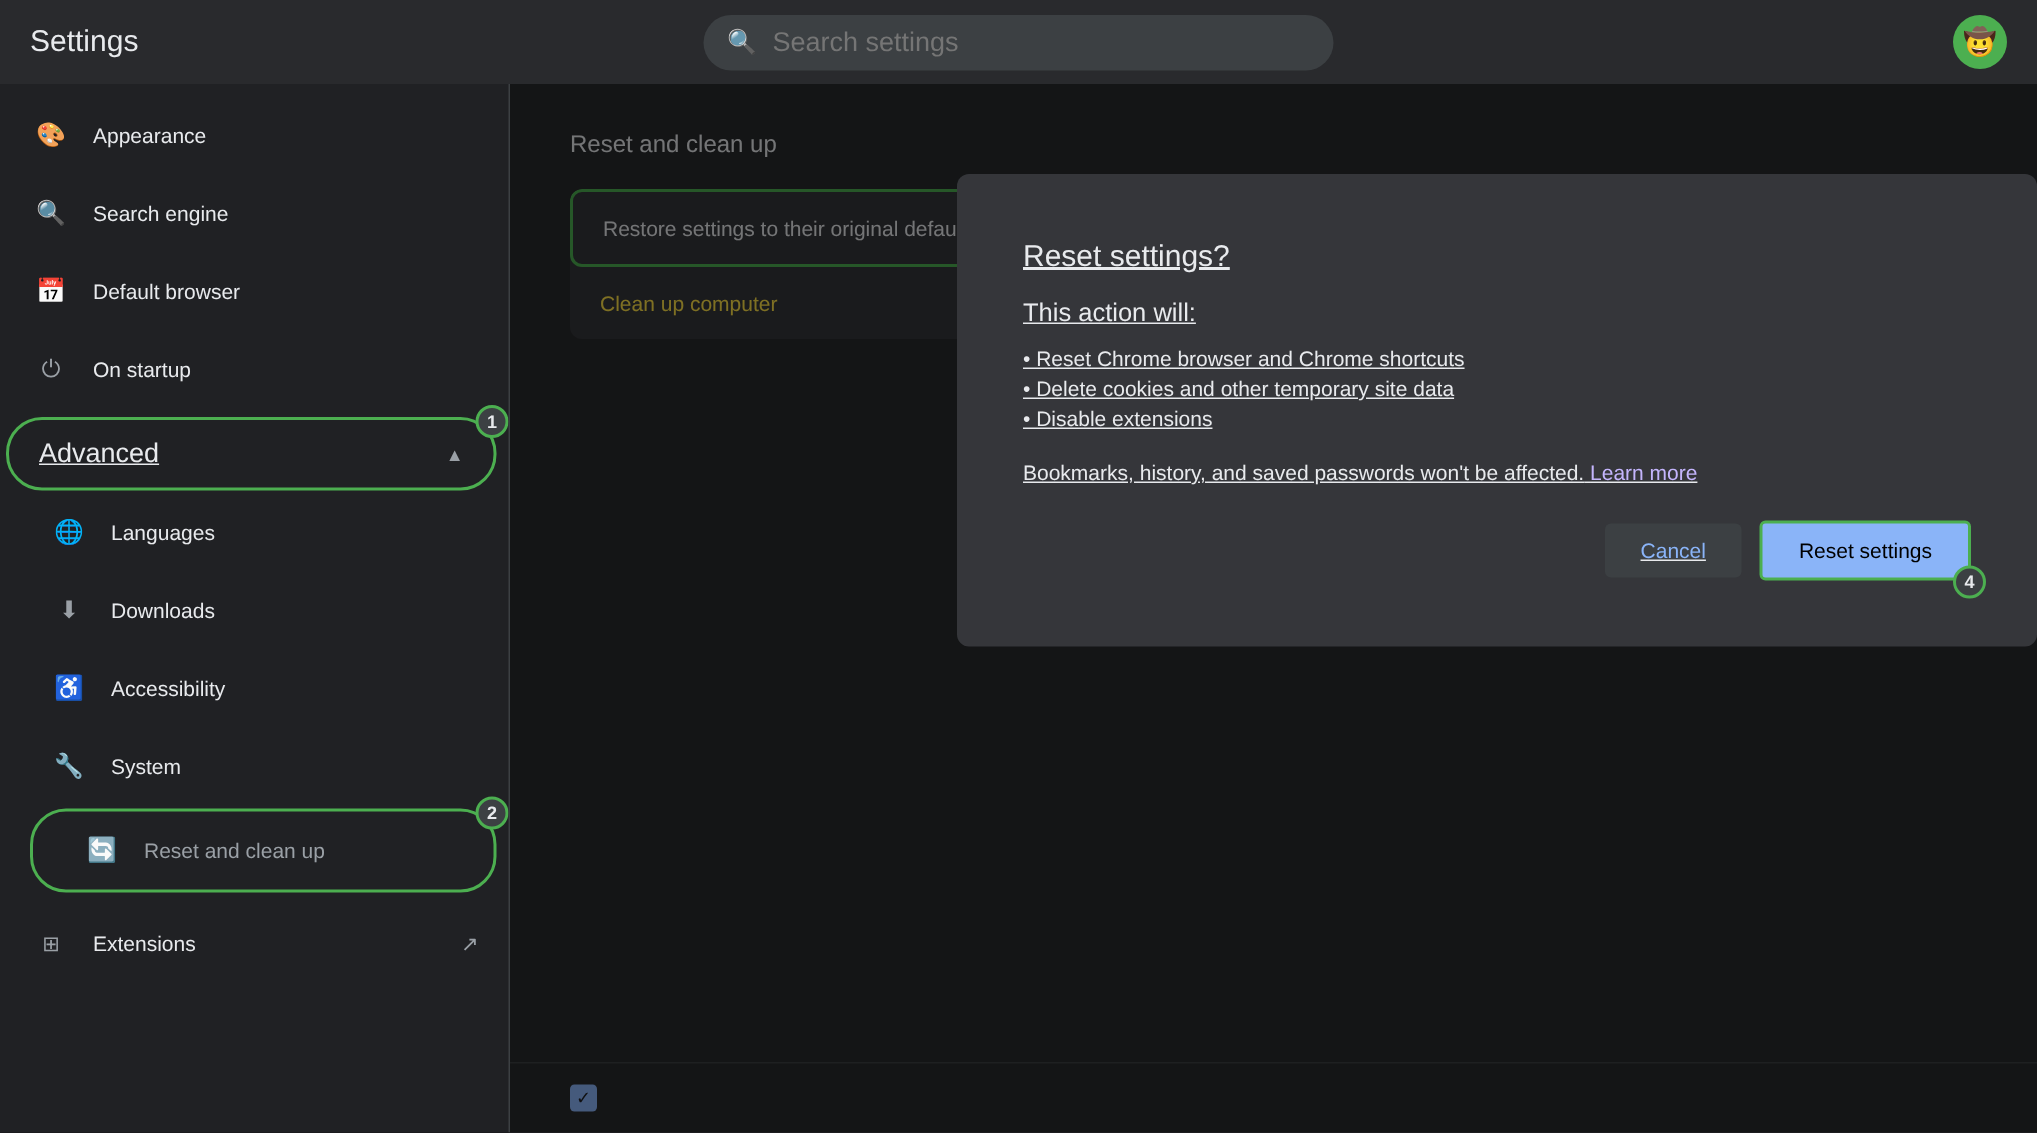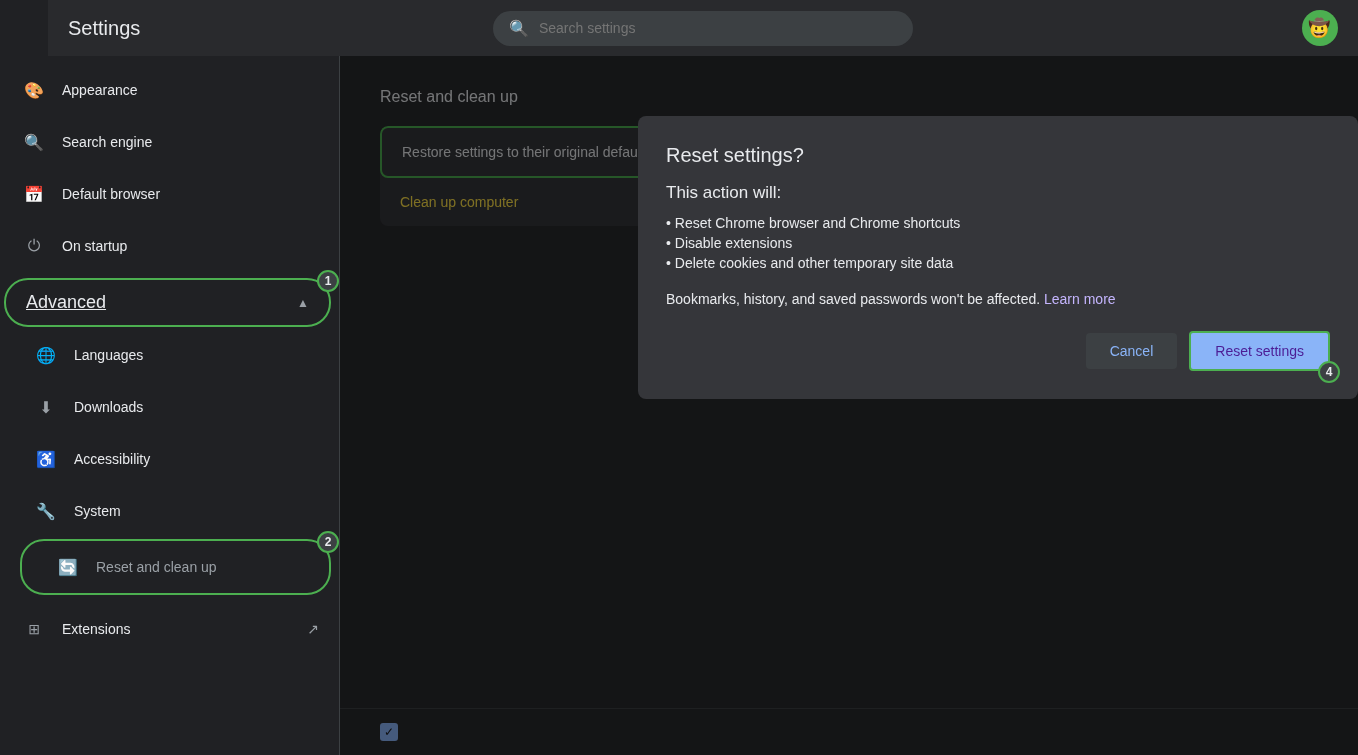--- a/index.html
+++ b/index.html
@@ -16,21 +16,20 @@
 
     
     .header {
       display: flex;
       align-items: center;
       background: #292a2d;
       height: 56px;
       padding: 12px 20px;
       position: relative;
       z-index: 10;
-      margin-left: 48px;
     }
     .header-title {
       font-size: 20px;
       font-weight: 400;
       color: #e8eaed;
       margin-right: auto;
       min-width: 200px;
     }
     .search-bar {
       display: flex;
@@ -46,21 +45,21 @@
     .search-icon-wrap {
       margin-right: 10px;
       color: #9aa0a6;
       font-size: 16px;
     }
     .search-input {
       background: transparent;
       border: none;
       outline: none;
       color: #e8eaed;
-      font-size: 14px;
+      font-size: 18px;
       width: 100%;
     }
     .header-avatar {
       width: 36px;
       height: 36px;
       border-radius: 50%;
       background: #4caf50;
       display: flex;
       align-items: center;
       justify-content: center;
@@ -218,25 +217,26 @@
       bottom: 0;
       background: rgba(0, 0, 0, 0.5);
       display: flex;
       align-items: flex-start;
       justify-content: flex-end;
       z-index: 100;
     }
     .modal {
       background: #35363a;
       border-radius: 8px;
-      padding: 28px;
+      padding: 44px;
       width: 720px;
       margin-top: 60px;
       margin-right: 0;
       position: relative;
+      text-decoration: underline;
     }
     .modal-title {
       font-size: 20px;
       font-weight: 500;
       color: #e8eaed;
       margin-bottom: 16px;
     }
     .modal-subtitle {
       font-size: 17px;
       color: #e8eaed;
@@ -273,21 +273,21 @@
       color: #8ab4f8;
       font-size: 14px;
       cursor: pointer;
       font-weight: 500;
     }
     .btn-reset {
       background: #8ab4f8;
       border: none;
       border-radius: 4px;
       padding: 10px 24px;
-      color: #4c1d95;
+      color: #000000;
       font-size: 14px;
       cursor: pointer;
       font-weight: 500;
       border: 2px solid #4caf50;
     }
     .modal-badge {
       position: absolute;
       bottom: -12px;
       right: -10px;
       width: 22px;
@@ -444,22 +444,22 @@
         <span class="item-text" style="color:#fde047;">Clean up computer</span>
       </div>
     </div>
 
     <div class="modal-overlay">
       <div class="modal">
         <div class="modal-title">Reset settings?</div>
         <div class="modal-subtitle">This action will:</div>
         <div class="modal-list">
           <div class="modal-list-item">• Reset Chrome browser and Chrome shortcuts</div>
+          <div class="modal-list-item">• Delete cookies and other temporary site data</div>
           <div class="modal-list-item">• Disable extensions</div>
-          <div class="modal-list-item">• Delete cookies and other temporary site data</div>
         </div>
         <div class="modal-note">
           <span>Bookmarks, history, and saved passwords won't be affected.</span>
           <a href="#">Learn more</a>
         </div>
         <div class="modal-actions">
           <button class="btn-cancel">Cancel</button>
           <div style="position:relative; display:inline-block;">
             <button class="btn-reset">Reset settings</button>
             <div class="modal-badge">4</div>

